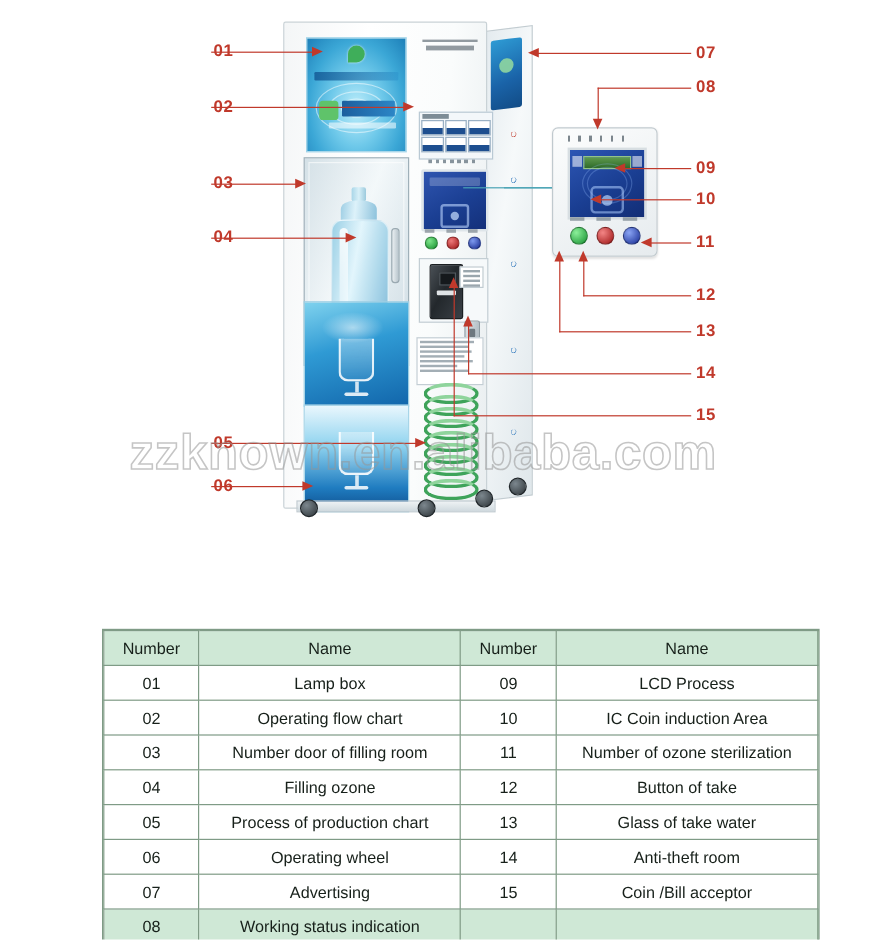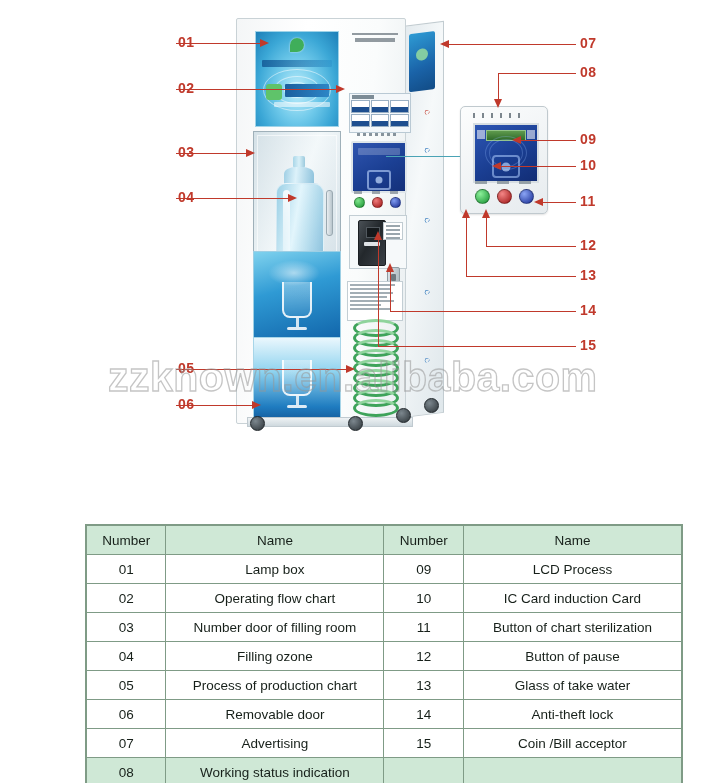--- a/index.html
+++ b/index.html
@@ -457,45 +457,45 @@
       <tr>
         <td class="num">01</td>
         <td class="nm">Lamp box</td>
         <td class="num">09</td>
         <td class="nm">LCD Process</td>
       </tr>
       <tr>
         <td class="num">02</td>
         <td class="nm">Operating flow chart</td>
         <td class="num">10</td>
-        <td class="nm">IC Card induction Card</td>
+        <td class="nm">IC Coin induction Area</td>
       </tr>
       <tr>
         <td class="num">03</td>
         <td class="nm">Number door of filling room</td>
         <td class="num">11</td>
-        <td class="nm">Button of chart sterilization</td>
+        <td class="nm">Number of ozone sterilization</td>
       </tr>
       <tr>
         <td class="num">04</td>
         <td class="nm">Filling ozone</td>
         <td class="num">12</td>
-        <td class="nm">Button of pause</td>
+        <td class="nm">Button of take</td>
       </tr>
       <tr>
         <td class="num">05</td>
         <td class="nm">Process of production chart</td>
         <td class="num">13</td>
         <td class="nm">Glass of take water</td>
       </tr>
       <tr>
         <td class="num">06</td>
-        <td class="nm">Removable door</td>
+        <td class="nm">Operating wheel</td>
         <td class="num">14</td>
-        <td class="nm">Anti-theft lock</td>
+        <td class="nm">Anti-theft room</td>
       </tr>
       <tr>
         <td class="num">07</td>
         <td class="nm">Advertising</td>
         <td class="num">15</td>
         <td class="nm">Coin /Bill acceptor</td>
       </tr>
       <tr class="last">
         <td class="num">08</td>
         <td class="nm">Working status indication</td>

